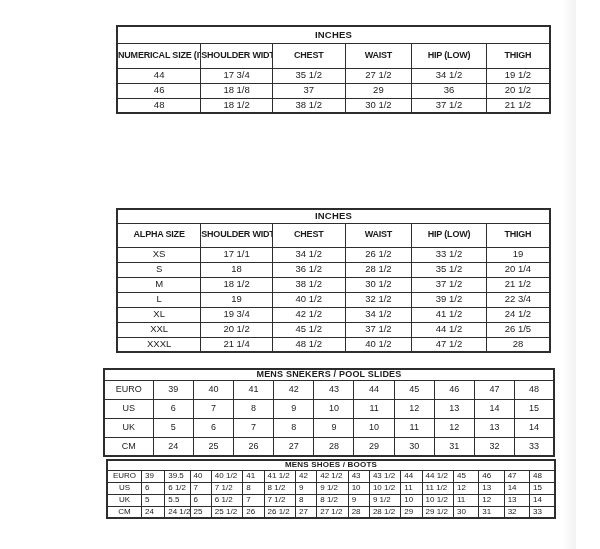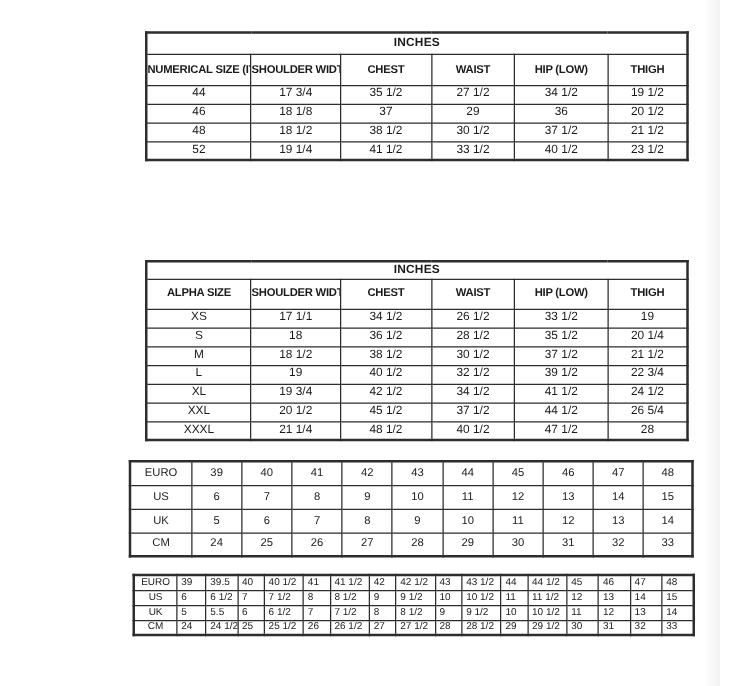--- a/index.html
+++ b/index.html
@@ -113,28 +113,20 @@
             <td>20 1/2</td>
           </tr>
           <tr class="d">
             <td>48</td>
             <td>18 1/2</td>
             <td>38 1/2</td>
             <td>30 1/2</td>
             <td>37 1/2</td>
             <td>21 1/2</td>
           </tr>
-          <tr class="d">
-            <td>52</td>
-            <td>19 1/4</td>
-            <td>41 1/2</td>
-            <td>33 1/2</td>
-            <td>40 1/2</td>
-            <td>23 1/2</td>
-          </tr>
         </tbody>
       </table>
     </div>
 
   <div class="tblwrap w1">
       <table>
         <colgroup>
           <col style="width: 83px;">
           <col style="width: 71px;">
           <col style="width: 72px;">
@@ -194,21 +186,21 @@
             <td>34 1/2</td>
             <td>41 1/2</td>
             <td>24 1/2</td>
           </tr>
           <tr class="d">
             <td>XXL</td>
             <td>20 1/2</td>
             <td>45 1/2</td>
             <td>37 1/2</td>
             <td>44 1/2</td>
-            <td>26 5/4</td>
+            <td>26 1/5</td>
           </tr>
           <tr class="d">
             <td>XXXL</td>
             <td>21 1/4</td>
             <td>48 1/2</td>
             <td>40 1/2</td>
             <td>47 1/2</td>
             <td>28</td>
           </tr>
         </tbody>
@@ -224,20 +216,23 @@
           <col style="width: 40px;">
           <col style="width: 40px;">
           <col style="width: 40px;">
           <col style="width: 40px;">
           <col style="width: 40px;">
           <col style="width: 40px;">
           <col style="width: 40px;">
           <col style="width: 39px;">
         </colgroup>
         <tbody>
+          <tr class="t-title-row">
+            <th colspan="11" class="t-title">MENS SNEKERS / POOL SLIDES</th>
+          </tr>
           <tr class="d">
             <td>EURO</td>
             <td>39</td>
             <td>40</td>
             <td>41</td>
             <td>42</td>
             <td>43</td>
             <td>44</td>
             <td>45</td>
             <td>46</td>
@@ -302,20 +297,23 @@
           <col style="width: 21px;">
           <col style="width: 31px;">
           <col style="width: 21px;">
           <col style="width: 31px;">
           <col style="width: 25px;">
           <col style="width: 25px;">
           <col style="width: 25px;">
           <col style="width: 25px;">
         </colgroup>
         <tbody>
+          <tr class="t-title-row">
+            <th colspan="17" class="t-title">MENS SHOES / BOOTS</th>
+          </tr>
           <tr class="d">
             <td>EURO</td>
             <td>39</td>
             <td>39.5</td>
             <td>40</td>
             <td>40 1/2</td>
             <td>41</td>
             <td>41 1/2</td>
             <td>42</td>
             <td>42 1/2</td>

